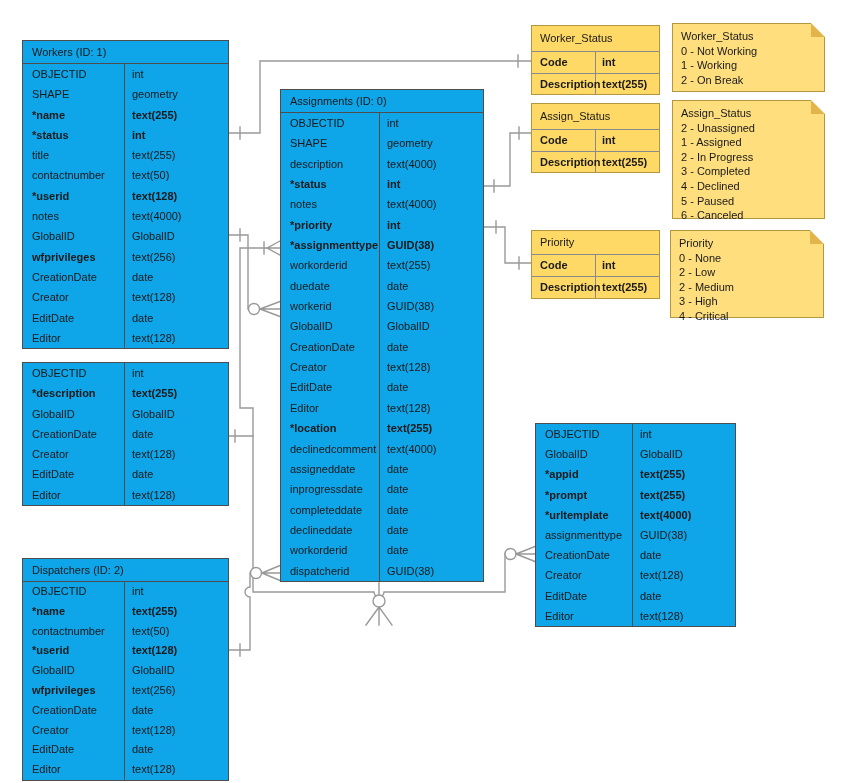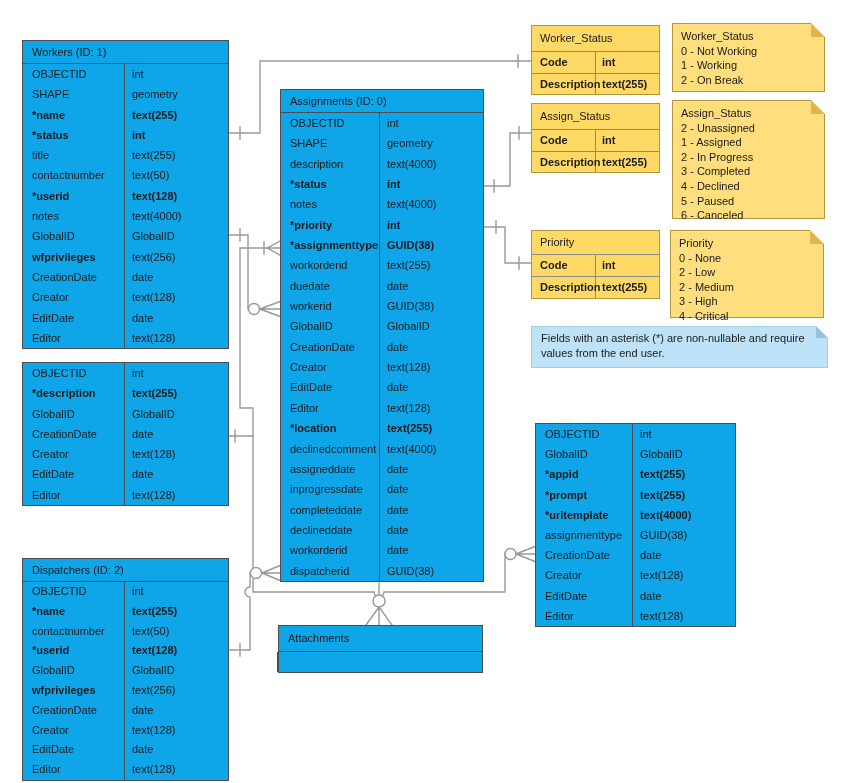--- a/index.html
+++ b/index.html
@@ -374,26 +374,20 @@
           <span class="n">EditDate</span>
           <span class="t">date</span>
         </div>
         <div class="row">
           <span class="n">Editor</span>
           <span class="t">text(128)</span>
         </div>
       </div>
     </div>
 
-  <div class="etable" style="left:278px;top:625px;width:203px;--hh:25px;--rh:20px;--div:0px;">
-    <div class="hdr">Attachments</div>
-    <div class="body" style="--div:-2px;">
-        <div class="row"></div>
-      </div>
-  </div>
 
   <div class="ytable" style="left:531px;top:25px;width:127px;--hh:25px;--rh:20.5px;--div:63px;">
       <div class="hdr">Worker_Status</div>
       <div class="body">
         <div class="row">
           <span class="n">Code</span>
           <span class="t">int</span>
         </div>
         <div class="row">
           <span class="n">Description</span>
@@ -450,17 +444,14 @@
 
   <div class="note" style="left:670px;top:230px;width:136px;height:76px;">
       <div>Priority</div>
       <div>0 - None</div>
       <div>2 - Low</div>
       <div>2 - Medium</div>
       <div>3 - High</div>
       <div>4 - Critical</div>
     </div>
 
-  <div class="bluenote" style="left:531px;top:326px;width:277px;height:32px;">
-    <span>Fields with an asterisk (*) are non-nullable and require values from the end user.</span>
-  </div>
 
 </div>
 
 </body></html>

